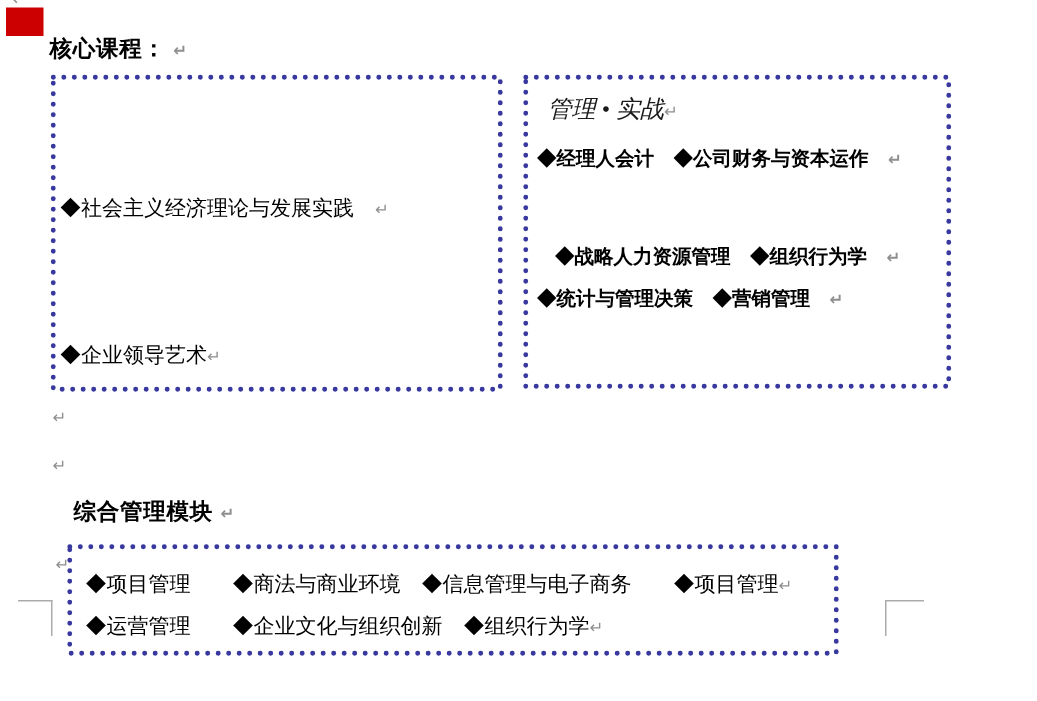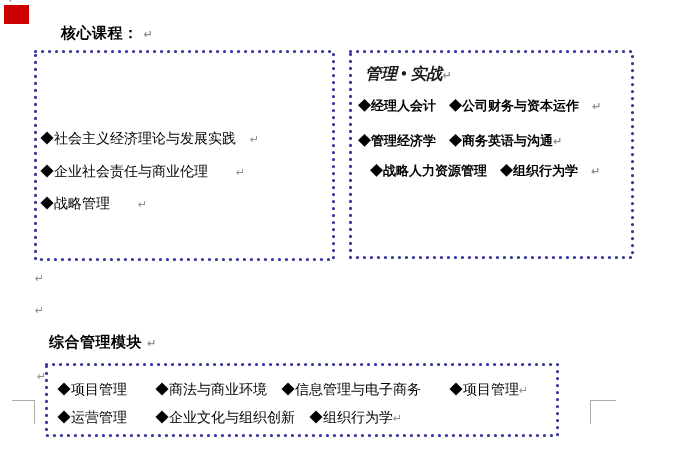--- a/index.html
+++ b/index.html
@@ -12,21 +12,21 @@
     font-family:"DejaVu Sans",sans-serif;vertical-align:baseline;
   }
   .pmark.inline{margin-left:5px;}
   .abs{position:absolute;}
   #top-pilcrow{left:8px;top:-6px;font-size:12px;}
   #red-marker{left:4px;top:5px;width:25px;height:19px;background:#cc0000;}
   .heading{
     font-weight:bold;font-size:15px;line-height:18px;color:#000;
     letter-spacing:0.5px;white-space:pre;
   }
-  #heading-core{left:33px;top:24px;margin-left:28px;}
+  #heading-core{left:33px;top:24px;}
   #heading-general{left:33px;top:333px;padding-left:16px;}
   .dotbox{position:absolute;}
   .dotbox svg{position:absolute;left:0;top:0;}
   #box-left{left:33px;top:49px;width:303px;height:213px;}
   #box-right{left:348px;top:49px;width:287px;height:211px;}
   #box-bottom{left:44px;top:362px;width:516px;height:76px;}
   .box-title{
     position:absolute;font-style:italic;font-size:16px;line-height:19px;
     color:#1a1a1a;font-family:"Liberation Serif",serif;white-space:pre;
   }
@@ -48,32 +48,31 @@
 
   <div id="red-marker" class="abs"></div>
 
   <div id="heading-core" class="abs heading"><span>核心课程：</span><span class="pmark inline">↵</span></div>
 
   <div id="box-left" class="dotbox">
     <svg width="303" height="213">
       <rect x="2.5" y="2.5" width="298" height="208" fill="none" stroke="#38389e" stroke-width="3.2" stroke-linecap="round" stroke-dasharray="0.1 6.9"></rect>
     </svg>
     <div class="item" style="left:7px;top:81px;"><span>◆社会主义经济理论与发展实践　</span><span class="pmark">↵</span></div>
-    <div class="item" style="left:7px;top:114px;"><span>◆企业社会责任与商业伦理　　</span><span class="pmark">↵</span></div>
-    <div class="item" style="left:7px;top:146px;"><span>◆战略管理　　</span><span class="pmark">↵</span></div>
+    <div class="item" style="left:7px;top:179px;"><span>◆企业领导艺术</span><span class="pmark">↵</span></div>
   </div>
 
   <div id="box-right" class="dotbox">
     <svg width="287" height="211">
       <rect x="2.5" y="2.5" width="282" height="206" fill="none" stroke="#38389e" stroke-width="3.2" stroke-linecap="round" stroke-dasharray="0.1 6.9"></rect>
     </svg>
-    <div class="box-title" style="left:17px;top:15px;font-weight:bold;"><span>管理 • 实战</span><span class="pmark">↵</span></div>
+    <div class="box-title" style="left:17px;top:15px;"><span>管理 • 实战</span><span class="pmark">↵</span></div>
     <div class="item small" style="left:10px;top:49px;"><span>◆经理人会计　◆公司财务与资本运作　</span><span class="pmark">↵</span></div>
-    <div class="item small" style="left:10px;top:84px;"><span>◆管理经济学　◆商务英语与沟通</span><span class="pmark">↵</span></div>
     <div class="item small" style="left:22px;top:114px;"><span>◆战略人力资源管理　◆组织行为学　</span><span class="pmark">↵</span></div>
+    <div class="item small" style="left:10px;top:142px;"><span>◆统计与管理决策　◆营销管理　</span><span class="pmark">↵</span></div>
   </div>
 
   <span id="pil-a" class="abs pmark">↵</span>
   <span id="pil-b" class="abs pmark">↵</span>
 
   <div id="heading-general" class="abs heading"><span>综合管理模块</span><span class="pmark inline">↵</span></div>
 
   <span id="pil-c" class="abs pmark">↵</span>
 
   <div id="box-bottom" class="dotbox">

